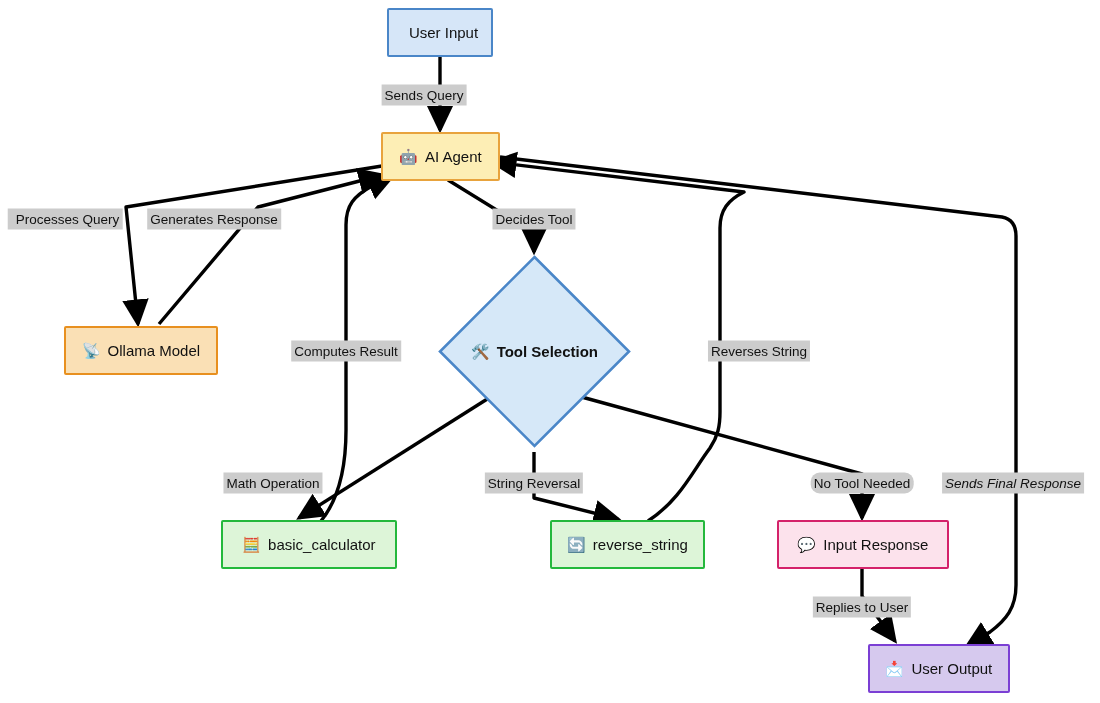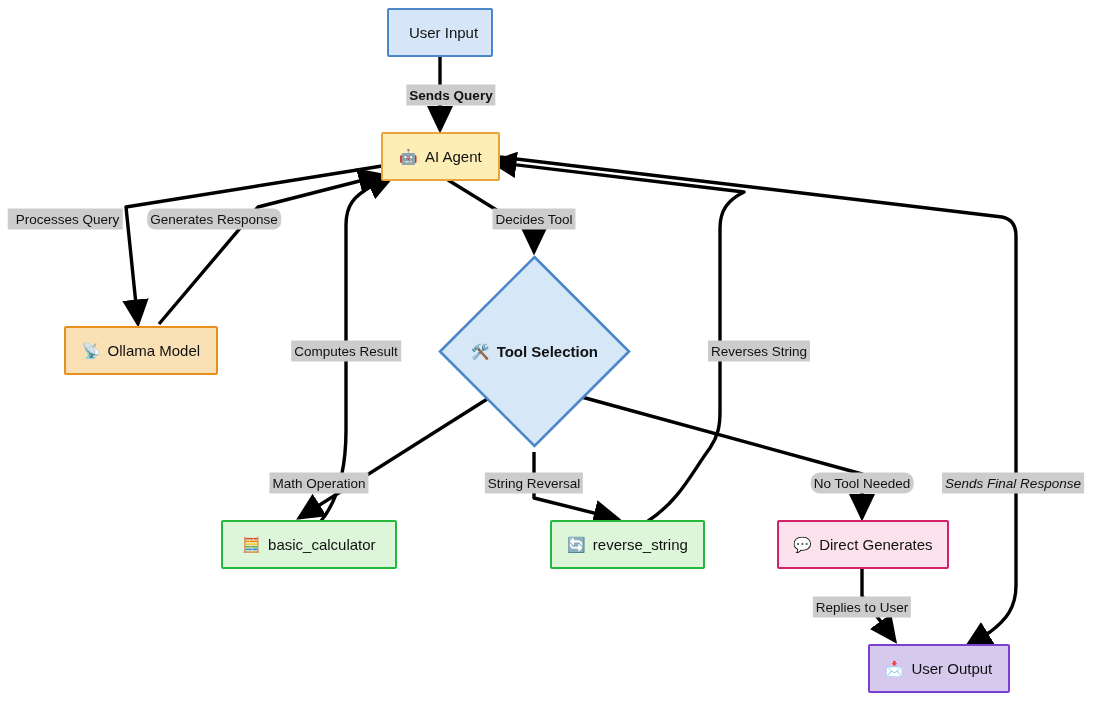--- a/index.html
+++ b/index.html
@@ -164,40 +164,40 @@
   <div class="node rectnode" style="left:550px; top:520px; width:155px; height:49px; background:#ddf5d8; border-color:#24b83c;">
     <span class="nlabel">
       <span class="nicon">🔄</span>
       <span>reverse_string</span>
     </span>
   </div>
 
   <div class="node rectnode" style="left:777px; top:520px; width:172px; height:49px; background:#fce2ec; border-color:#d4226a;">
     <span class="nlabel">
       <span class="nicon">💬</span>
-      <span>Direct Generates</span>
+      <span>Input Response</span>
     </span>
   </div>
 
   <div class="node rectnode" style="left:868px; top:644px; width:142px; height:49px; background:#d6c9ee; border-color:#7b3fd4;">
     <span class="nlabel">
       <span class="nicon">📩</span>
       <span>User Output</span>
     </span>
   </div>
 
-  <div class="edge-label" style="left:451px; top:95px;font-weight:bold;">Sends Query</div>
+  <div class="edge-label" style="left:424px; top:95px;">Sends Query</div>
 
   <div class="edge-label" style="left:65px; top:219px;padding-left:8px;">Processes Query</div>
 
-  <div class="edge-label" style="left:214px; top:219px;border-radius:8px;">Generates Response</div>
+  <div class="edge-label" style="left:214px; top:219px;">Generates Response</div>
 
   <div class="edge-label" style="left:534px; top:219px;">Decides Tool</div>
 
-  <div class="edge-label" style="left:273px; top:483px;margin-left:46px;">Math Operation</div>
+  <div class="edge-label" style="left:273px; top:483px;">Math Operation</div>
 
   <div class="edge-label" style="left:534px; top:483px;">String Reversal</div>
 
   <div class="edge-label" style="left:862px; top:483px;border-radius:9px;">No Tool Needed</div>
 
   <div class="edge-label" style="left:346px; top:351px;">Computes Result</div>
 
   <div class="edge-label" style="left:719px; top:351px;margin-left:40px;">Reverses String</div>
 
   <div class="edge-label" style="left:862px; top:607px;">Replies to User</div>

